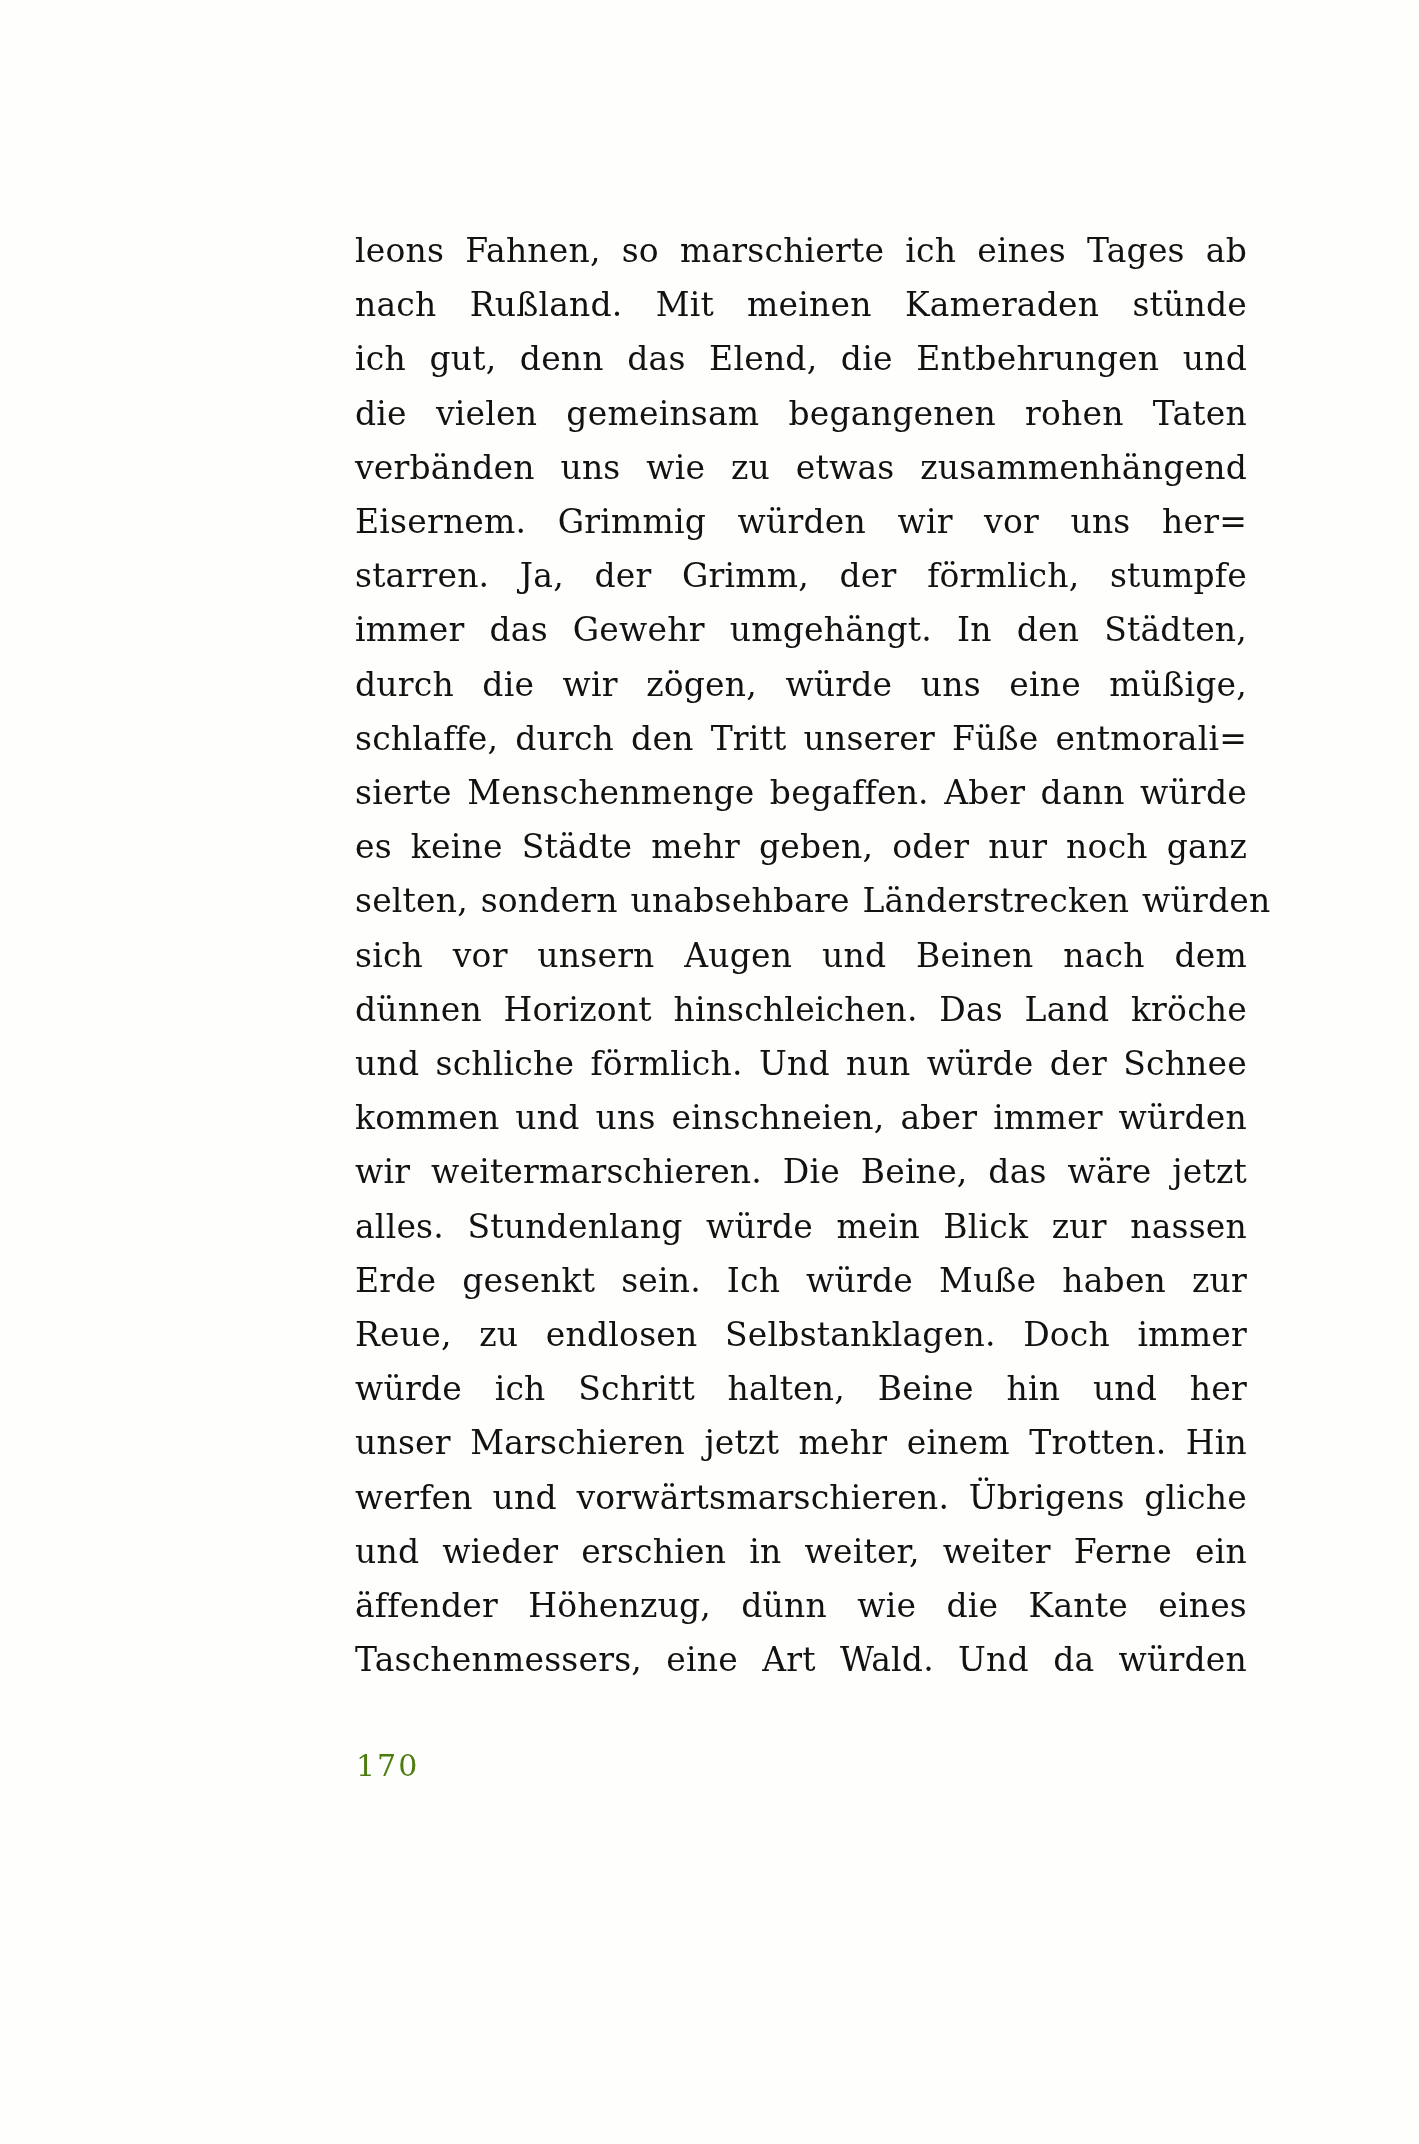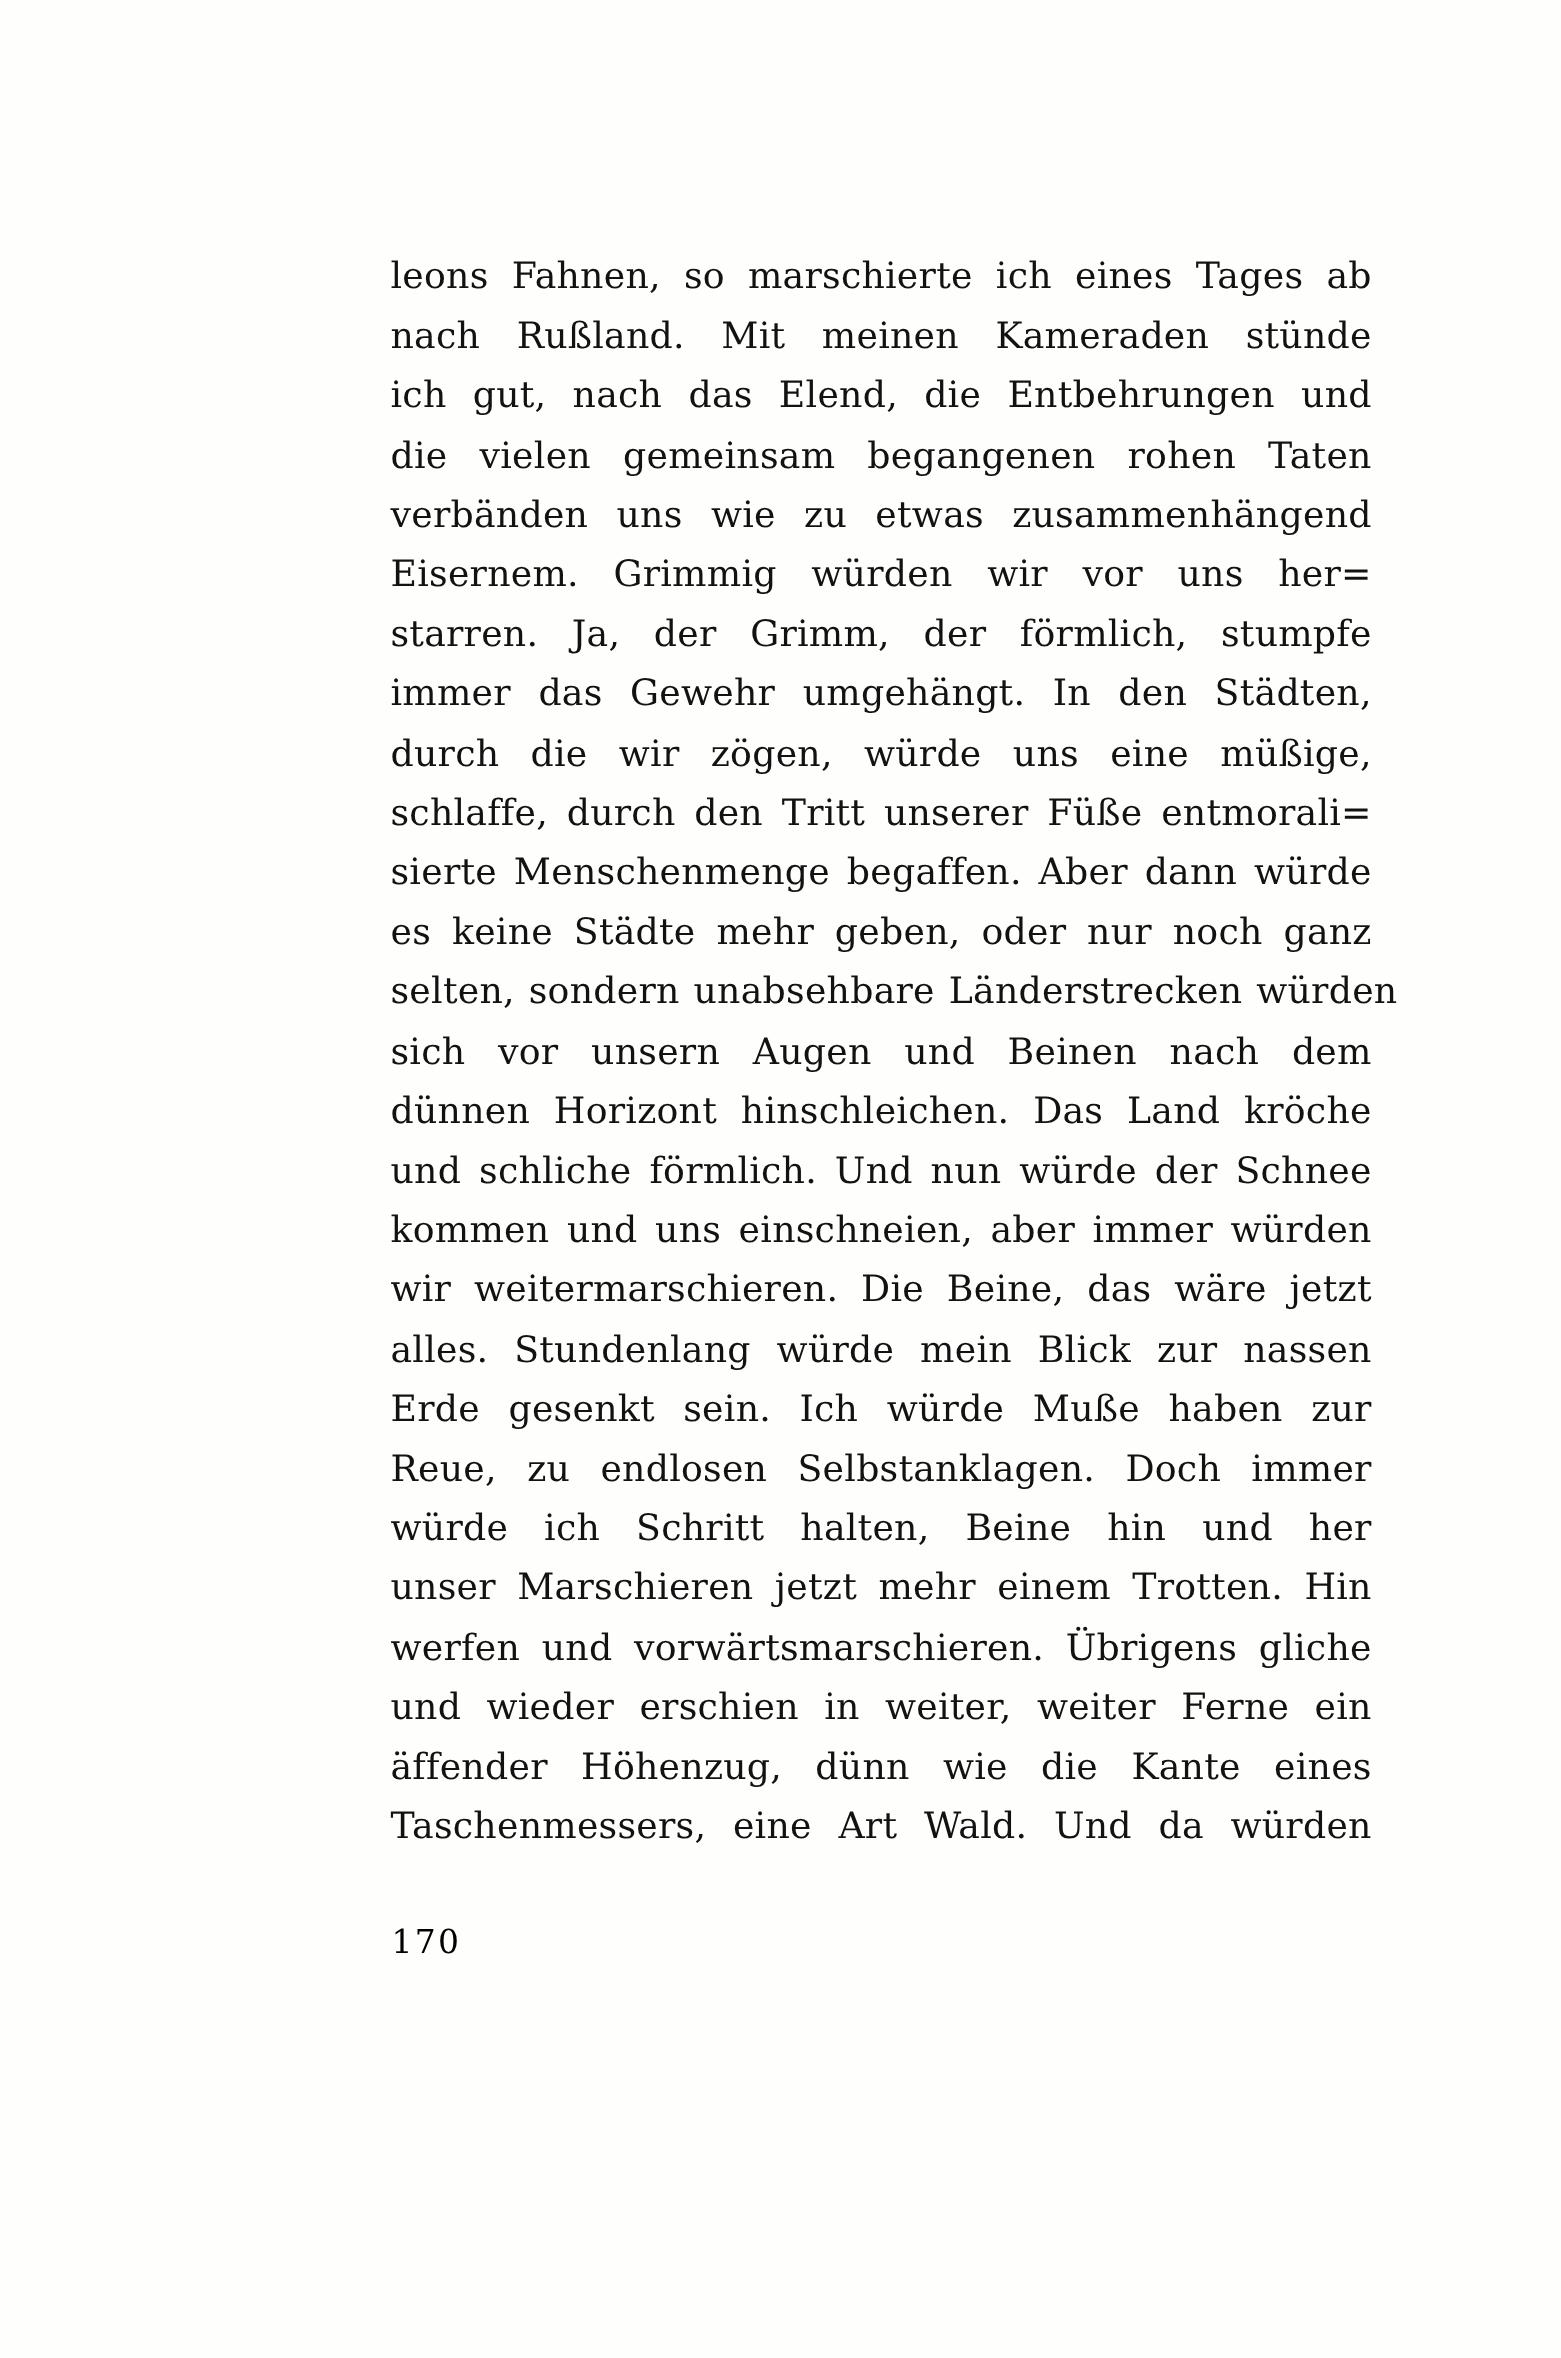--- a/index.html
+++ b/index.html
@@ -35,32 +35,32 @@
     white-space: nowrap;
     letter-spacing: 0.2px;
     word-spacing: 2px;
   }
   .page-number {
     position: absolute;
     left: 356px;
     top: 1748px;
     font-size: 30px;
     letter-spacing: 2px;
-    color: #000000;
+    color: #4d7c0f;
     font-variant-numeric: oldstyle-nums;
   }
 </style>
 </head>
 <body>
 
 <div class="scan-page">
   <div class="text-block">
       <div class="line">leons Fahnen, so marschierte ich eines Tages ab</div>
       <div class="line">nach Rußland.  Mit meinen Kameraden stünde</div>
-      <div class="line">ich gut, nach das Elend, die Entbehrungen und</div>
+      <div class="line">ich gut, denn das Elend, die Entbehrungen und</div>
       <div class="line">die vielen gemeinsam begangenen rohen Taten</div>
       <div class="line">verbänden uns wie zu etwas zusammenhängend</div>
       <div class="line">Eisernem.  Grimmig würden wir vor uns her=</div>
       <div class="line">starren.  Ja, der Grimm, der förmlich, stumpfe</div>
       <div class="line">immer das Gewehr umgehängt.  In den Städten,</div>
       <div class="line">durch die wir zögen, würde uns eine müßige,</div>
       <div class="line">schlaffe, durch den Tritt unserer Füße entmorali=</div>
       <div class="line">sierte Menschenmenge begaffen.  Aber dann würde</div>
       <div class="line">es keine Städte mehr geben, oder nur noch ganz</div>
       <div class="line">selten, sondern unabsehbare Länderstrecken würden</div>

